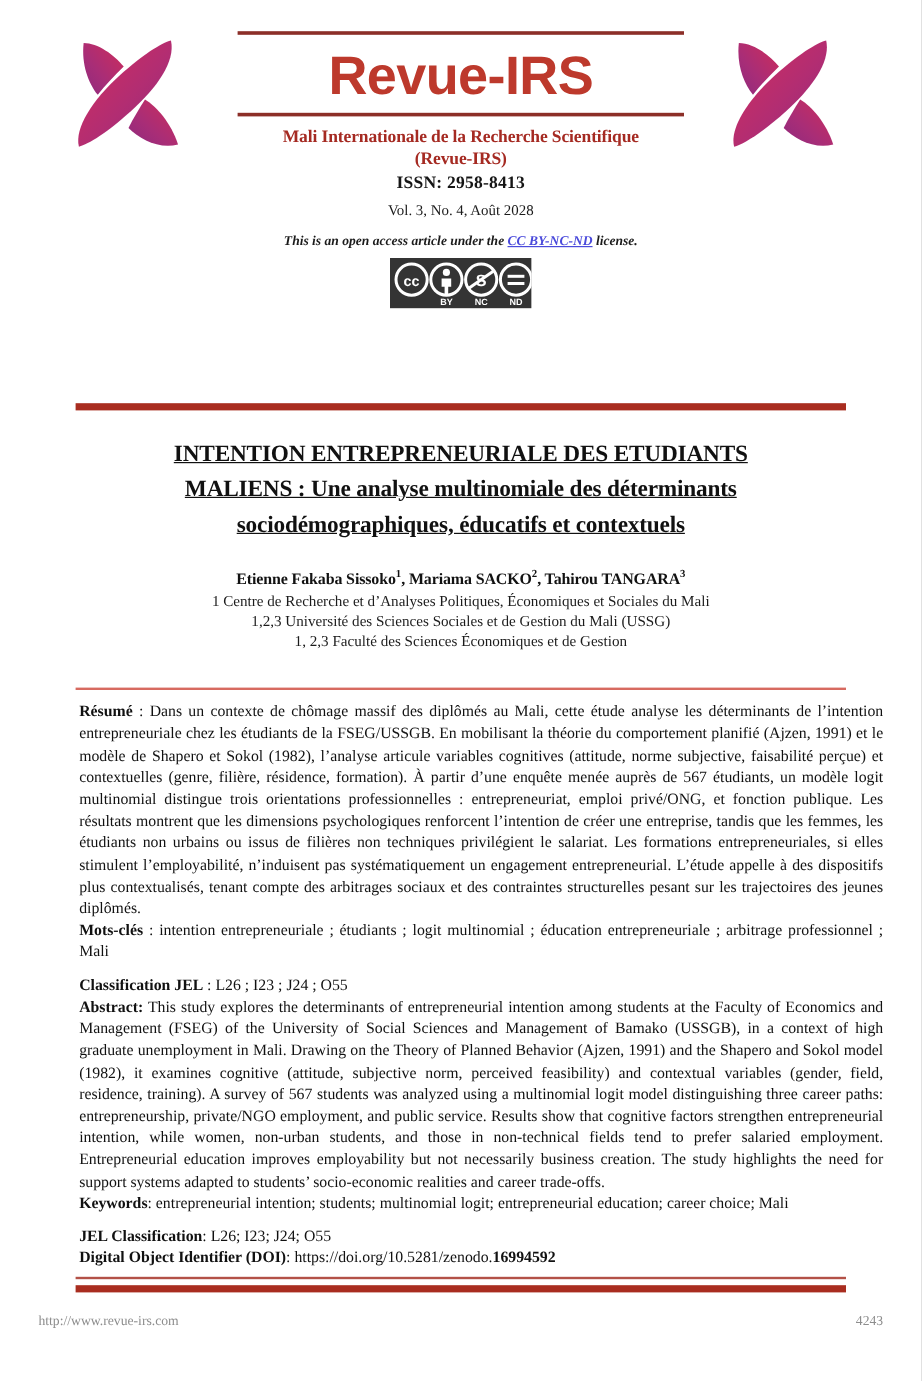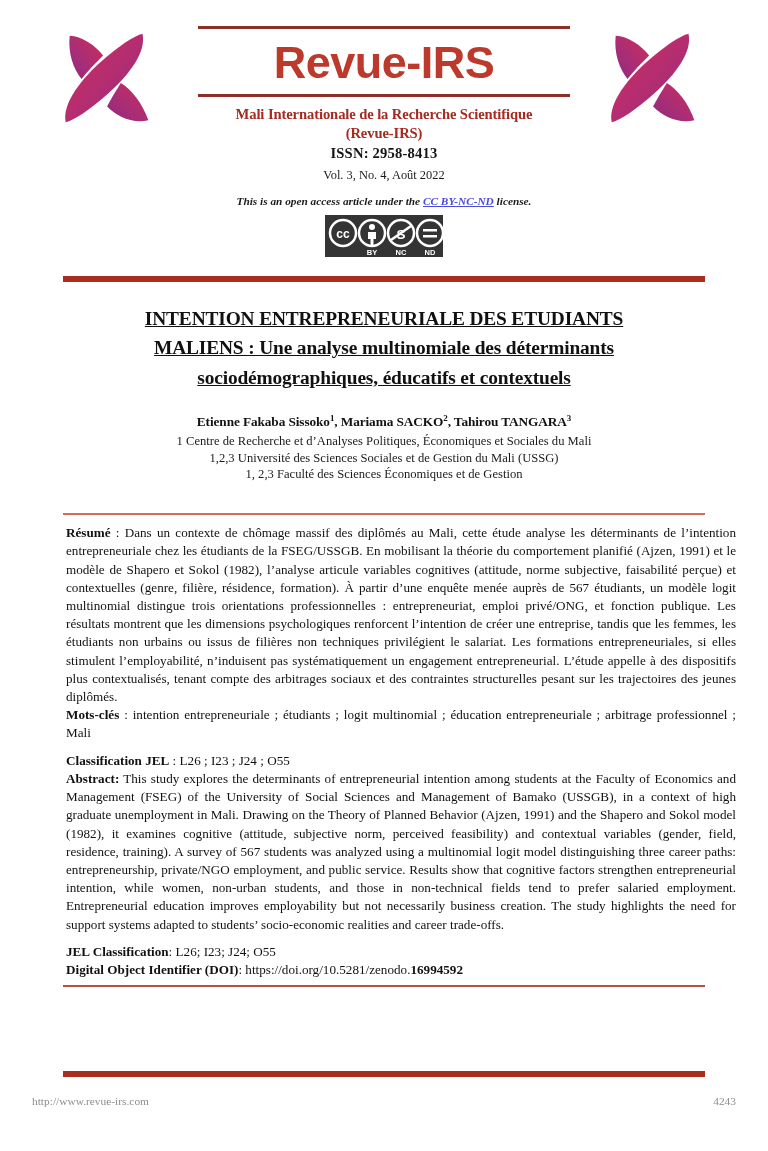--- a/index.html
+++ b/index.html
@@ -16,21 +16,21 @@
     height: 1151px;
     margin: 0 auto;
     background: #ffffff;
     overflow: hidden;
     box-sizing: border-box;
   }
 
   
   .masthead {
     position: relative;
-    height: 276px;
+    height: 336px;
     padding: 0 42px;
     box-sizing: border-box;
   }
   .logo {
     position: absolute;
     top: 22px;
     width: 118px;
     height: 118px;
   }
   .logo-left  { left: 52px; }
@@ -228,21 +228,21 @@
       <div class="rule-masthead"></div>
       <div class="journal-logotype">Revue-IRS</div>
       <div class="rule-masthead"></div>
 
       <div class="journal-fullname">
         <div>Mali Internationale de la Recherche Scientifique</div>
         <div>(Revue-IRS)</div>
       </div>
 
       <div class="issn">ISSN:  2958-8413</div>
-      <div class="volume">Vol. 3, No. 4, Août 2022</div>
+      <div class="volume">Vol. 3, No. 4, Août 2028</div>
 
       <div class="license-line">
         <span>This is an open access article under the </span><a class="license-link" href="#">CC BY-NC-ND</a><span> license.</span>
       </div>
 
       <svg class="cc-badge" viewBox="0 0 236 84" xmlns="http://www.w3.org/2000/svg">
         <rect x="0" y="0" width="236" height="84" fill="#343434"></rect>
 
         <circle cx="36" cy="36" r="26" fill="none" stroke="#ffffff" stroke-width="5"></circle>
         <text x="36" y="46" font-family="Liberation Sans, sans-serif" font-size="24" font-weight="700" fill="#ffffff" text-anchor="middle">cc</text>
@@ -291,20 +291,21 @@
   <div class="body-block">
 
     <p><span class="lead">Résumé</span><span> : </span><span>Dans un contexte de chômage massif des diplômés au Mali, cette étude analyse les déterminants de l’intention entrepreneuriale chez les étudiants de la FSEG/USSGB. En mobilisant la théorie du comportement planifié (Ajzen, 1991) et le modèle de Shapero et Sokol (1982), l’analyse articule variables cognitives (attitude, norme subjective, faisabilité perçue) et contextuelles (genre, filière, résidence, formation). À partir d’une enquête menée auprès de 567 étudiants, un modèle logit multinomial distingue trois orientations professionnelles : entrepreneuriat, emploi privé/ONG, et fonction publique. Les résultats montrent que les dimensions psychologiques renforcent l’intention de créer une entreprise, tandis que les femmes, les étudiants non urbains ou issus de filières non techniques privilégient le salariat. Les formations entrepreneuriales, si elles stimulent l’employabilité, n’induisent pas systématiquement un engagement entrepreneurial. L’étude appelle à des dispositifs plus contextualisés, tenant compte des arbitrages sociaux et des contraintes structurelles pesant sur les trajectoires des jeunes diplômés.</span></p>
 
     <p><span class="lead">Mots-clés</span><span> : </span><span>intention entrepreneuriale ; étudiants ; logit multinomial ; éducation entrepreneuriale ; arbitrage professionnel ; Mali</span></p>
 
     <p class="para-gap"><span class="lead">Classification JEL</span><span> : </span><span>L26 ; I23 ; J24 ; O55</span></p>
 
     <p><span class="lead">Abstract:</span><span> This study explores the determinants of entrepreneurial intention among students at the Faculty of Economics and Management (FSEG) of the University of Social Sciences and Management of Bamako (USSGB), in a context of high graduate unemployment in Mali. Drawing on the Theory of Planned Behavior (Ajzen, 1991) and the Shapero and Sokol model (1982), it examines cognitive (attitude, subjective norm, perceived feasibility) and contextual variables (gender, field, residence, training). A survey of 567 students was analyzed using a multinomial logit model distinguishing three career paths: entrepreneurship, private/NGO employment, and public service. Results show that cognitive factors strengthen entrepreneurial intention, while women, non-urban students, and those in non-technical fields tend to prefer salaried employment. Entrepreneurial education improves employability but not necessarily business creation. The study highlights the need for support systems adapted to students’ socio-economic realities and career trade-offs.</span></p>
 
+    <p><span class="lead">Keywords</span><span>: </span><span>entrepreneurial intention; students; multinomial logit; entrepreneurial education; career choice; Mali</span></p>
 
     <p class="para-gap"><span class="lead">JEL Classification</span><span>: </span><span>L26; I23; J24; O55</span></p>
 
     <p><span class="lead">Digital Object Identifier (DOI)</span><span>: </span><span>https://doi.org/10.5281/zenodo.</span><span class="lead">16994592</span></p>
   </div>
 
   <div class="spacer-6"></div>
   <div class="rule-thin-dark"></div>
 
   <div style="position:absolute; left:0; right:0; bottom:74px;">

